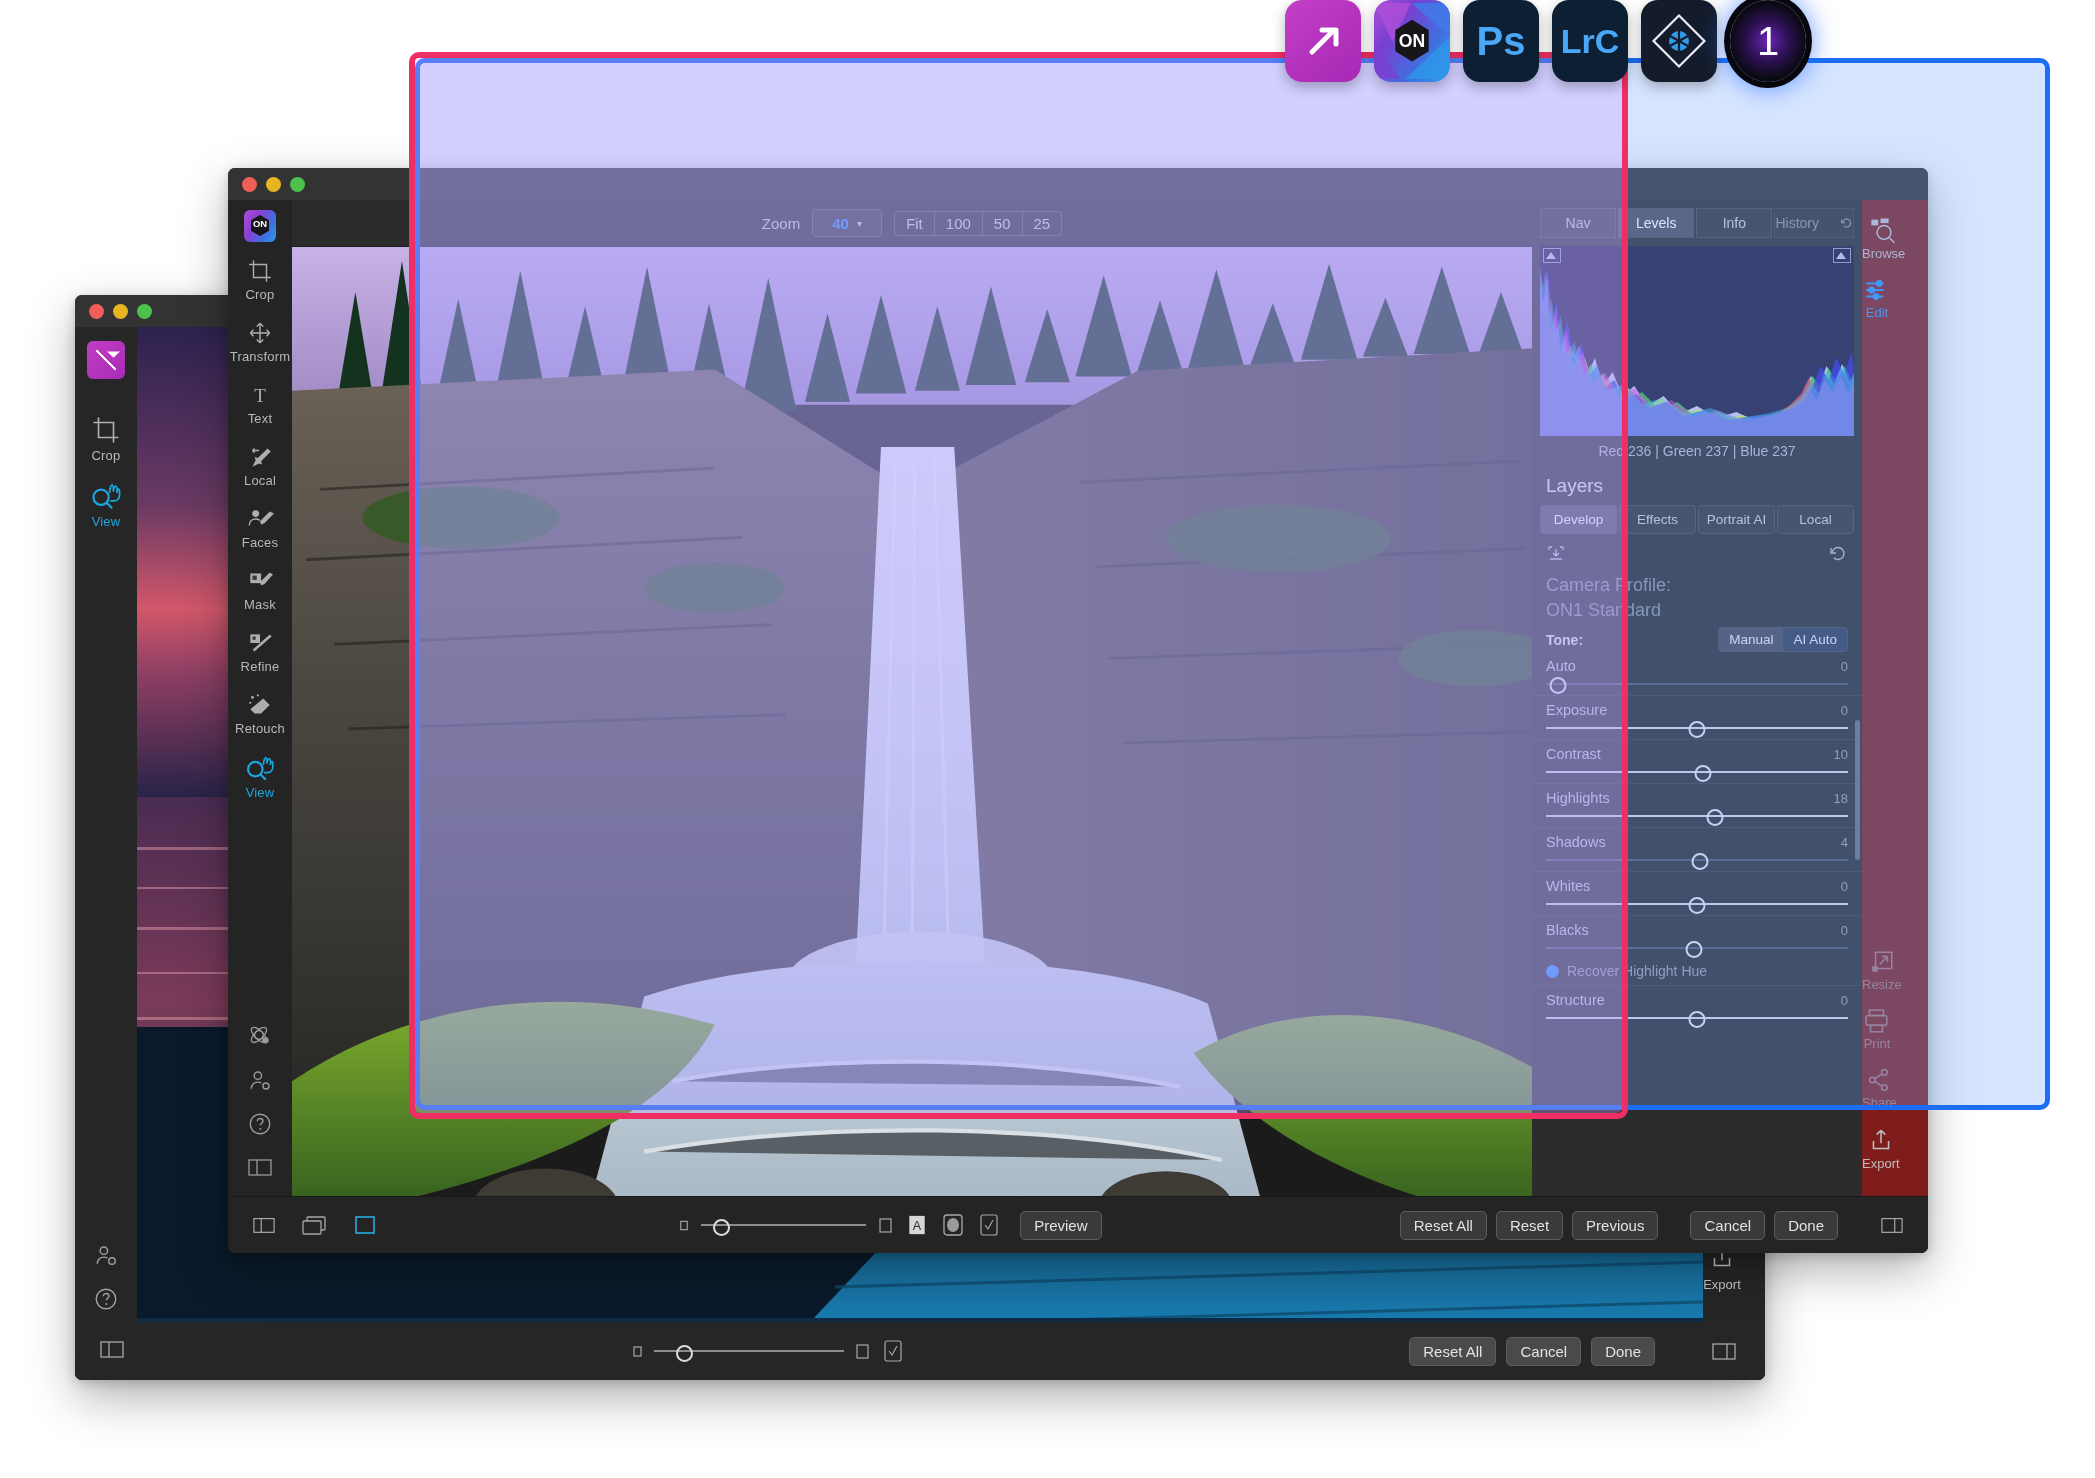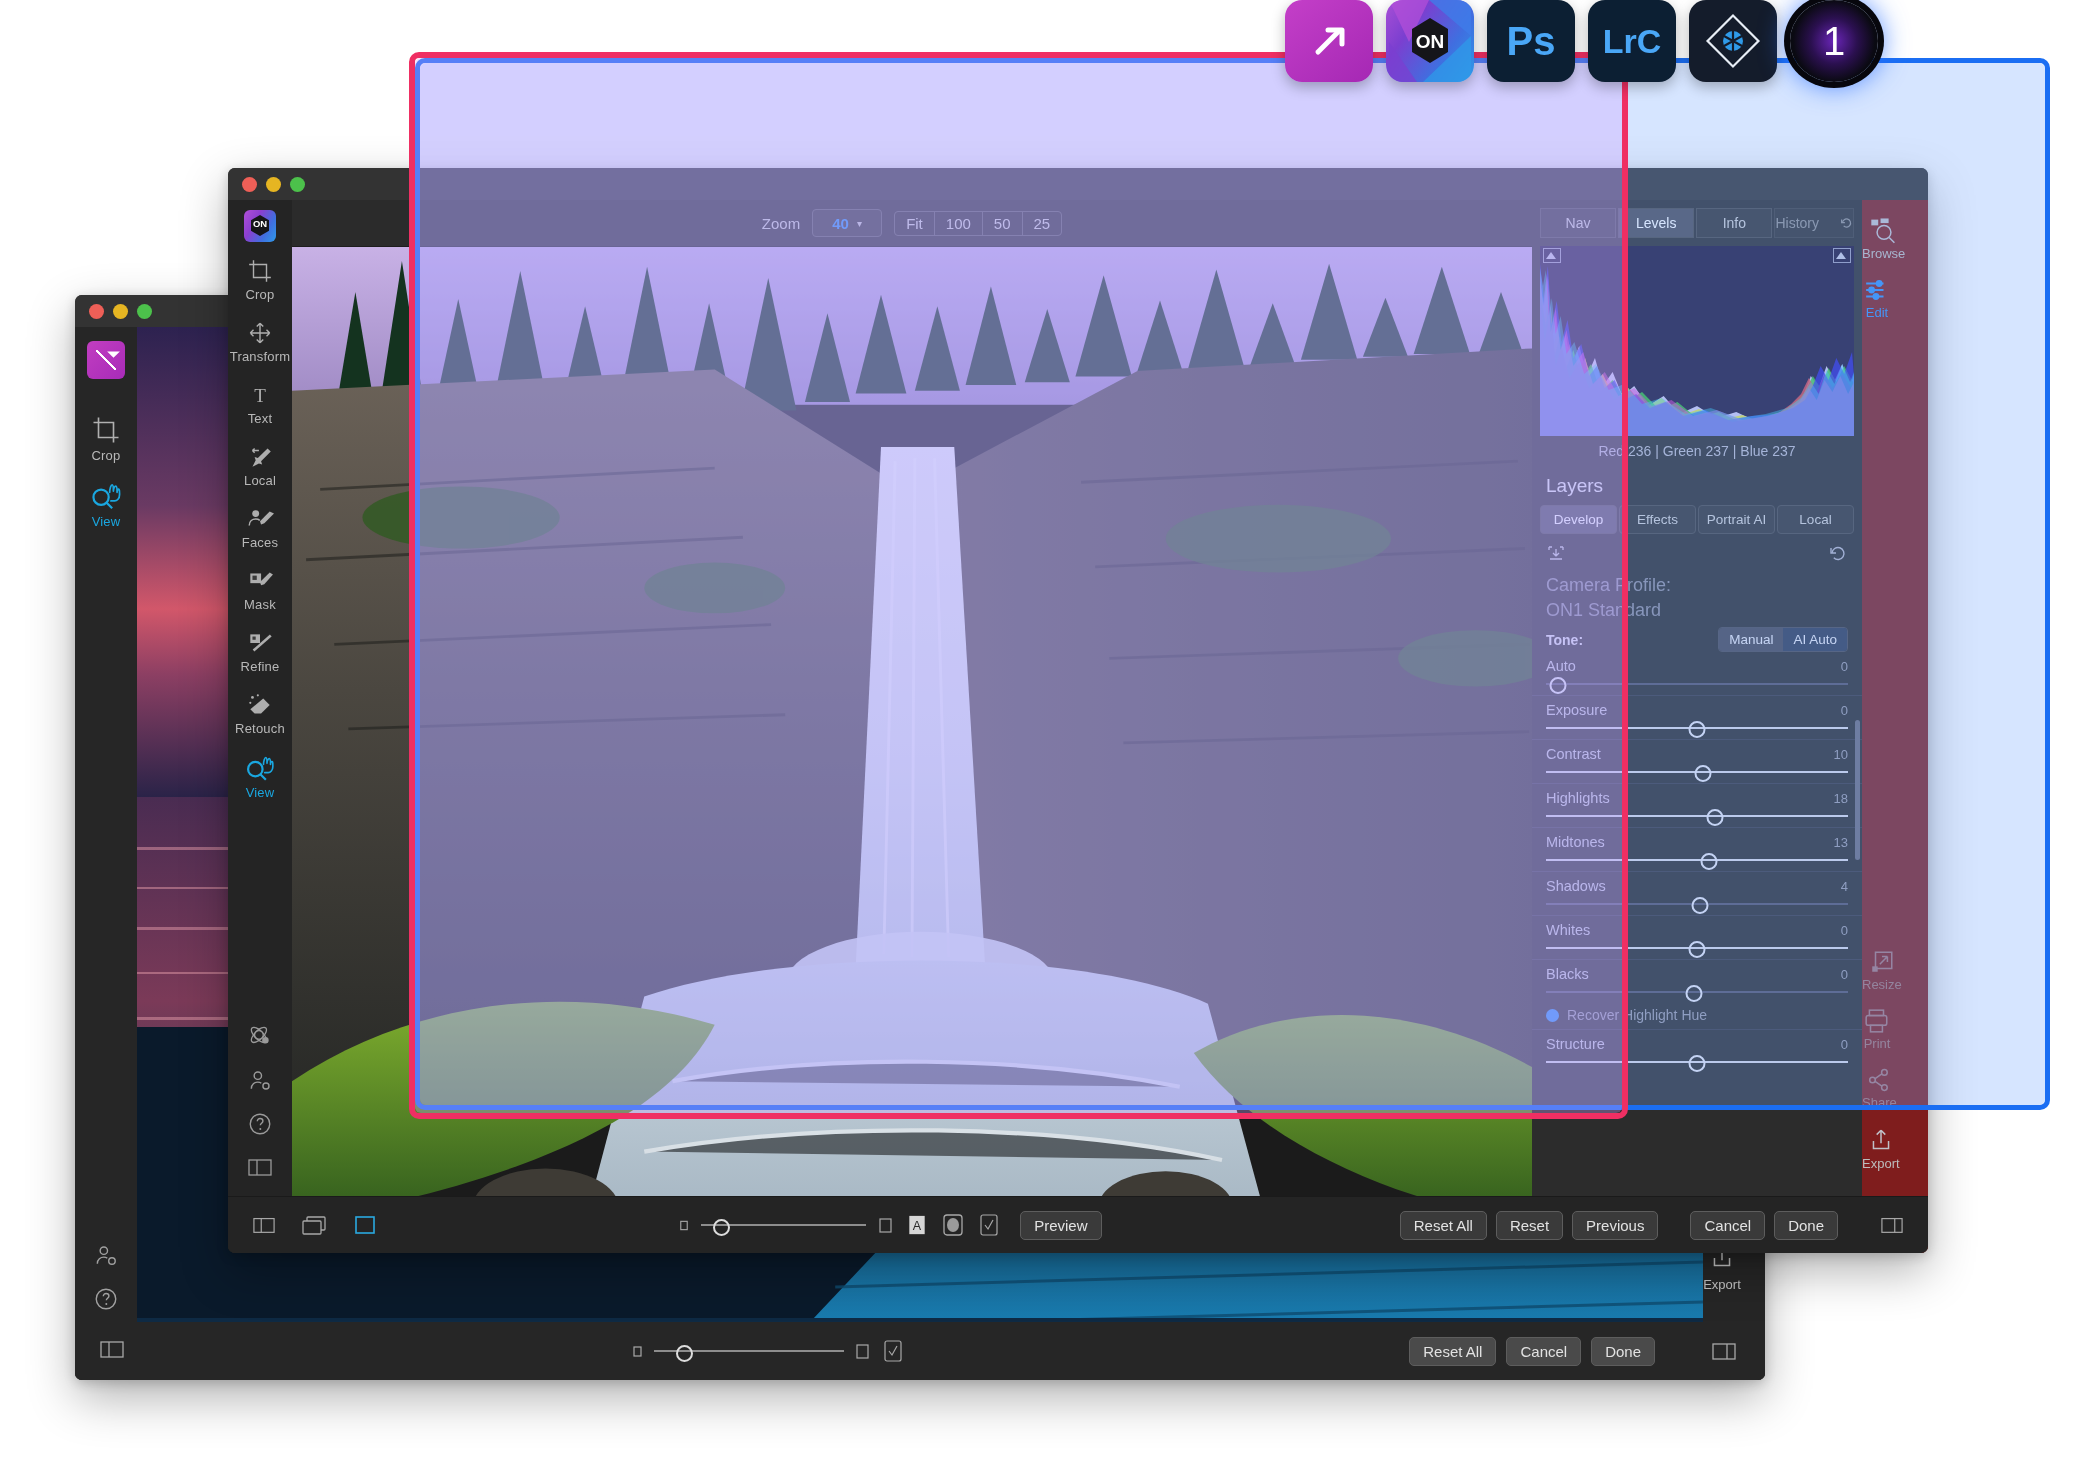--- a/index.html
+++ b/index.html
@@ -124,21 +124,21 @@
 
   
   .ov-blue{position:absolute;left:415px;top:58px;width:1625px;height:1042px;
      border:5px solid #1b6ef3;border-radius:10px;pointer-events:none;}
   .ov-blue .fill{position:absolute;inset:0;background:rgba(120,170,255,.30);border-radius:6px;}
   .ov-pink{position:absolute;left:409px;top:52px;width:1207px;height:1055px;
      border:6px solid #ef2f63;border-radius:10px;pointer-events:none;}
   .ov-pink .fill{position:absolute;inset:0;background:rgba(205,165,255,.33);border-radius:6px;}
 
   .appbar{position:absolute;left:1285px;top:0;display:flex;align-items:center;gap:13px;z-index:40;}
-  .app{width:88px;height:82px;border-radius:17px;position:relative;overflow:hidden;
+  .app{width:76px;height:82px;border-radius:17px;position:relative;overflow:hidden;
      box-shadow:0 5px 14px rgba(0,0,0,.28);display:flex;align-items:center;justify-content:center;}
   .app.resize{background:linear-gradient(140deg,#c43fc8,#a528b4);}
   .app.on1{background:linear-gradient(125deg,#a94fd6 0%,#7b3fd0 30%,#3f6fe0 68%,#2f9ae8 100%);}
   .app.ps{background:#0c1f33;color:#4aa7f7;font-size:40px;font-weight:bold;}
   .app.lrc{background:#0c1f33;color:#4aa7f7;font-size:34px;font-weight:bold;}
   .app.c1{background:#141c2b;}
   .app.n1{border-radius:50%;background:radial-gradient(circle at 50% 50%,#6a25b8 0%,#2b1050 38%,#0a0a12 68%);
      box-shadow:0 0 0 6px #07070d, 0 0 26px 5px rgba(40,110,255,.75);
      color:#fff;font-size:40px;font-weight:300;}
 </style>
@@ -620,30 +620,20 @@
               <span class="nm">Highlights</span>
             <span class="vl">18</span>
             </div>
           <div class="track">
               <div class="bar"></div>
               <div class="knob" style="left:56%"></div>
             </div>
         </div>
         <div class="slider sep">
           <div class="top">
-              <span class="nm">Midtones</span>
-            <span class="vl">13</span>
-            </div>
-          <div class="track">
-              <div class="bar"></div>
-              <div class="knob" style="left:54%"></div>
-            </div>
-        </div>
-        <div class="slider sep">
-          <div class="top">
               <span class="nm">Shadows</span>
             <span class="vl">4</span>
             </div>
           <div class="track">
               <div class="bar dim"></div>
               <div class="knob" style="left:51%"></div>
             </div>
         </div>
         <div class="slider sep">
           <div class="top">

